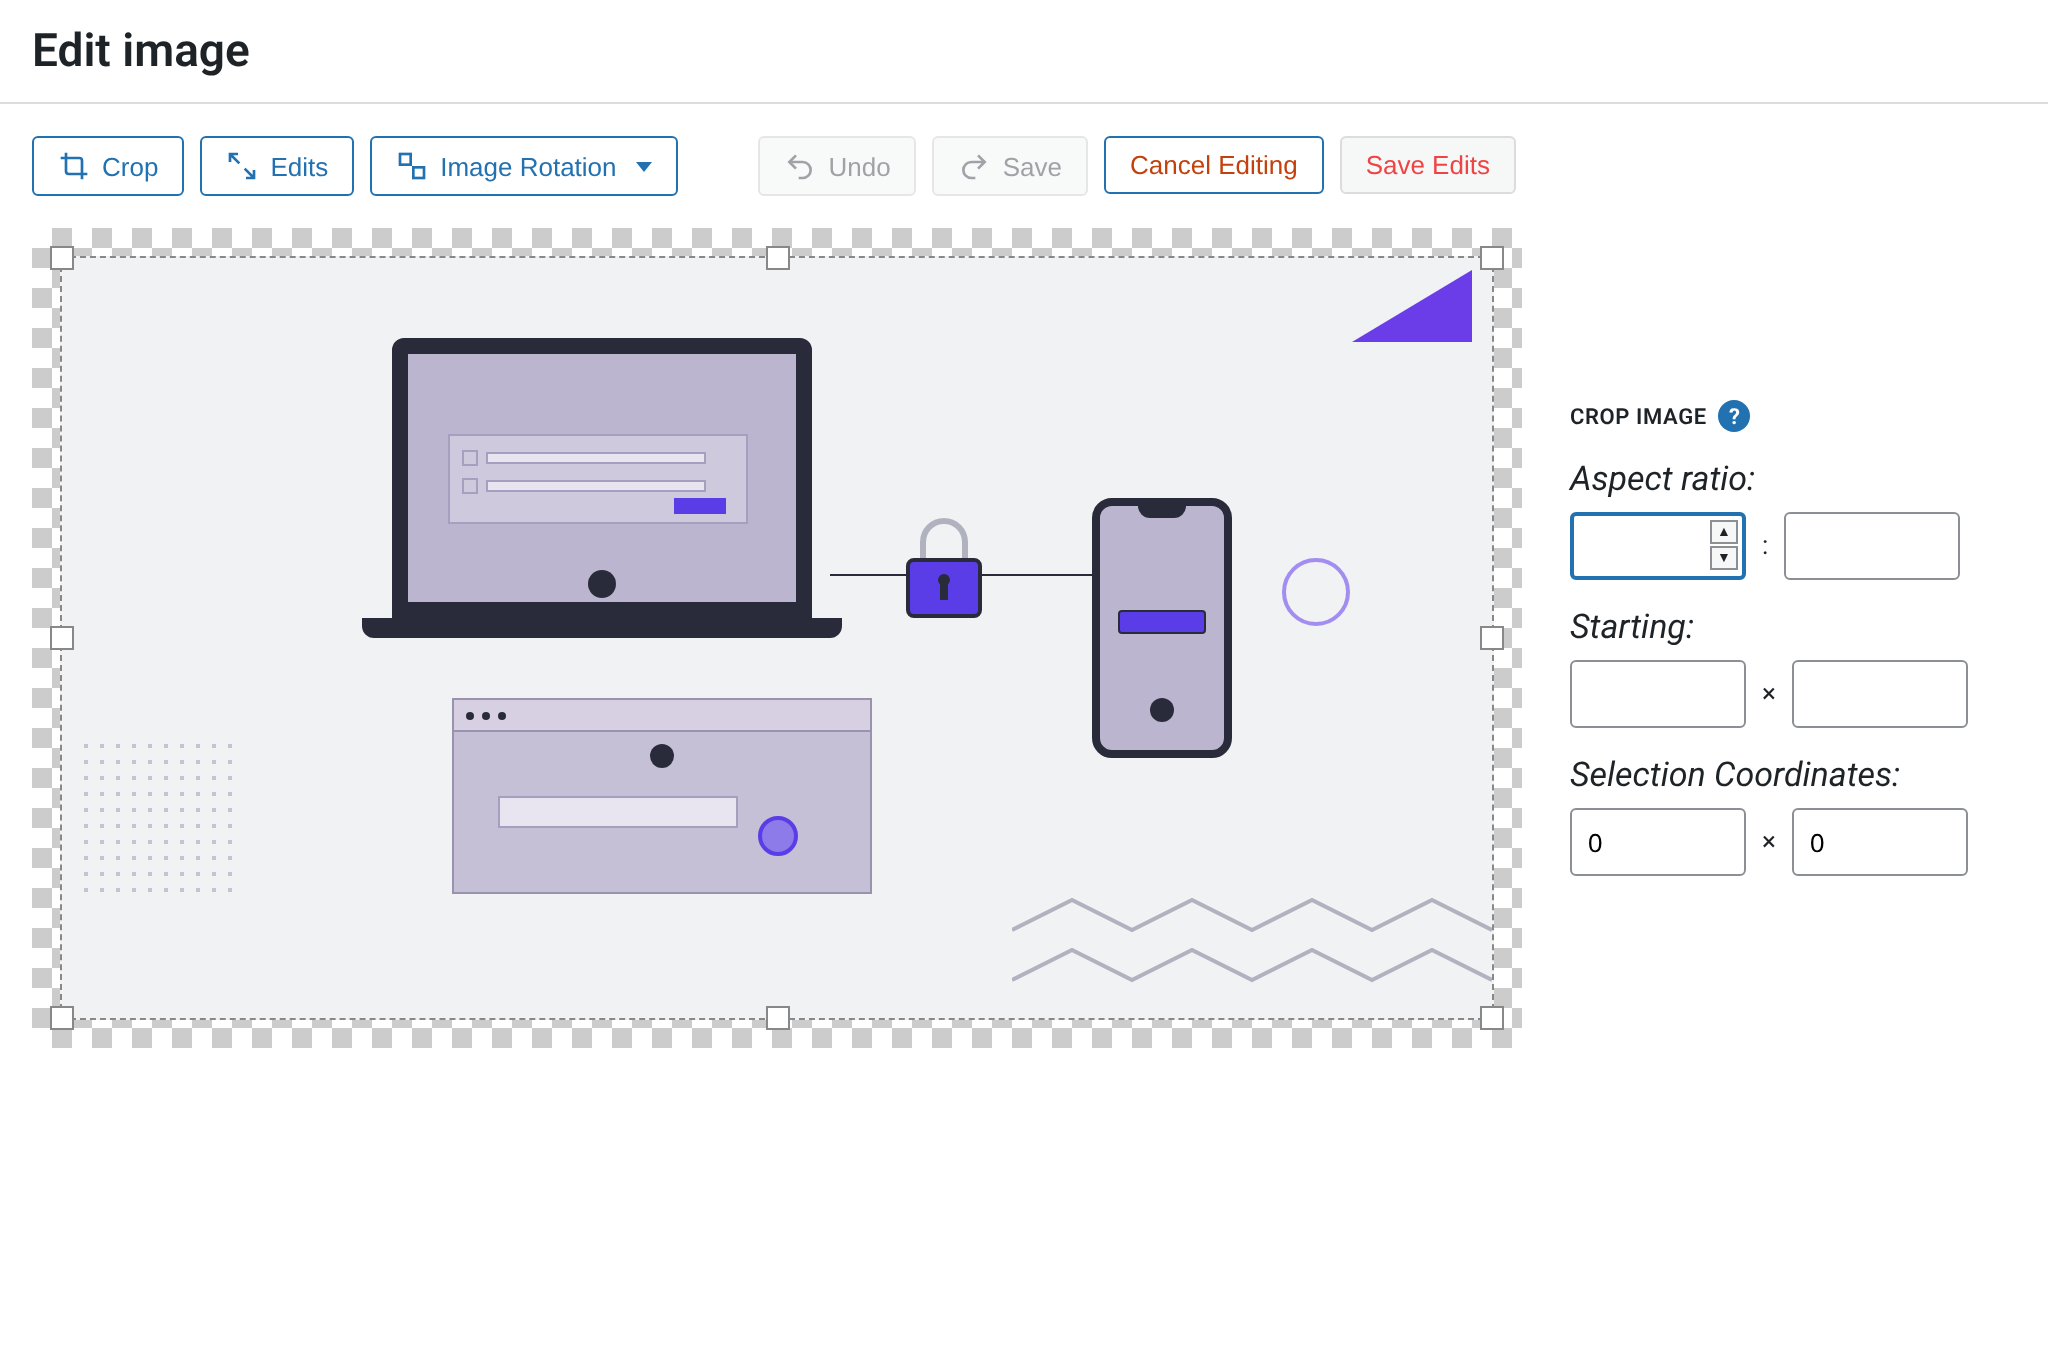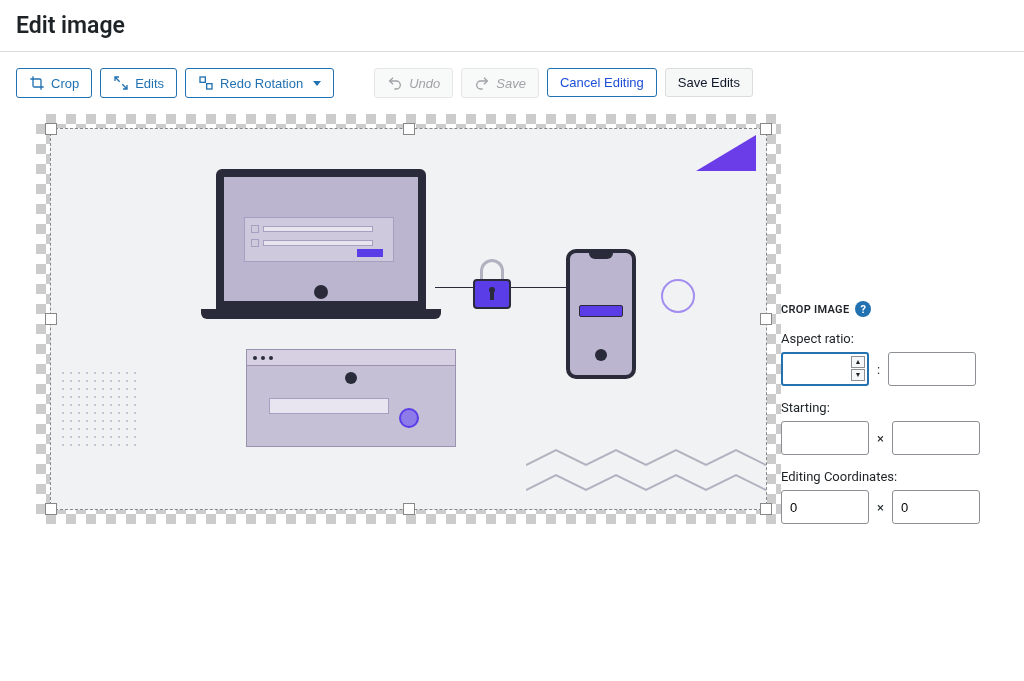--- a/index.html
+++ b/index.html
@@ -4,28 +4,28 @@
 <style>
 * { box-sizing: border-box; margin: 0; padding: 0; }
 body { font-family: -apple-system, BlinkMacSystemFont, "Segoe UI", Roboto, sans-serif; background: #fff; font-size: 13px; color: #1d2327; }
 
 .page-title { font-size: 23px; font-weight: 600; padding: 12px 16px; border-bottom: 1px solid #dcdcde; }
 
 .toolbar { display: flex; gap: 8px; padding: 16px 16px; flex-wrap: wrap; align-items: flex-start; }
 .btn-group { display: flex; gap: 8px; }
 .btn { display: inline-flex; align-items: center; gap: 6px; padding: 6px 12px; border-radius: 3px; background: #fff; font-size: 13px; cursor: pointer; border: 1px solid #2271b1; color: #2271b1; }
 .btn.secondary { border-color: #dcdcde; color: #787c82; background: #f6f7f7; }
-.btn.secondary.disabled { opacity: 0.7; cursor: default; font-style: italic; }
-.btn.link { border: 1px solid #2271b1; color: #1d4ed8; background: #fff; }
-.btn.save { border: 1px solid #dcdcde; color: #0f172a; background: #f6f7f7; }
+.btn.secondary.disabled { opacity: 0.7; cursor: default; }
+.btn.link { border: 1px solid #2271b1; color: #c2410c; background: #fff; }
+.btn.save { border: 1px solid #dcdcde; color: #ef4444; background: #f6f7f7; }
 .btn.primary { background: #2271b1; color: #fff; border: 1px solid #2271b1; }
 .icon-sm { width: 16px; height: 16px; display: inline-flex; align-items: center; justify-content: center; }
 .caret-down { width: 0; height: 0; border-left: 4px solid transparent; border-right: 4px solid transparent; border-top: 5px solid #2271b1; margin-left: 4px; }
 
-.editor-area { display: flex; padding: 0 16px 16px; align-items: flex-end; margin-left: 20px; }
+.editor-area { display: flex; gap: 24px; padding: 0 16px 16px; align-items: center; }
 
 .canvas-wrap { position: relative; width: 745px; height: 410px; background-image: repeating-conic-gradient(#ccc 0% 25%, #fff 0% 50%); background-size: 20px 20px; }
 .canvas-inner { position: absolute; inset: 14px; background: #f1f2f4; border: 1px dashed #888; }
 .handle { position: absolute; width: 12px; height: 12px; background: #fff; border: 1px solid #888; }
 .h-nw { top: -6px; left: -6px; } .h-n { top: -6px; left: 50%; margin-left: -6px; } .h-ne { top: -6px; right: -6px; }
 .h-w { top: 50%; left: -6px; margin-top: -6px; } .h-e { top: 50%; right: -6px; margin-top: -6px; }
 .h-sw { bottom: -6px; left: -6px; } .h-s { bottom: -6px; left: 50%; margin-left: -6px; } .h-se { bottom: -6px; right: -6px; }
 
 .illus { position: absolute; inset: 0; }
 .laptop { position: absolute; left: 150px; top: 40px; width: 240px; height: 160px; }
@@ -63,21 +63,21 @@
 .browser-knob { position: absolute; left: 152px; top: 58px; width: 20px; height: 20px; background: #8c7be8; border: 2px solid #5b3de8; border-radius: 50%; }
 .browser-dot { position: absolute; width: 12px; height: 12px; background: #2a2b3a; border-radius: 50%; top: 22px; left: 98px; }
 
 .line-h { position: absolute; height: 1px; background: #2a2b3a; }
 .ln1 { top: 158px; left: 384px; width: 40px; }
 .ln2 { top: 158px; left: 460px; width: 56px; }
 
 .panel { width: 210px; }
 .panel-header { display: flex; align-items: center; gap: 6px; font-size: 11px; font-weight: 600; color: #1d2327; text-transform: uppercase; letter-spacing: 0.3px; }
 .help-icon { width: 16px; height: 16px; background: #2271b1; color: #fff; border-radius: 50%; display: inline-flex; align-items: center; justify-content: center; font-size: 11px; font-weight: bold; }
-.panel label { display: block; font-size: 13px; margin-top: 14px; margin-bottom: 6px; }
+.panel label { display: block; font-size: 17px; margin-top: 14px; margin-bottom: 6px; font-style: italic; }
 .input-row { display: flex; align-items: center; gap: 8px; }
 .input-row input { width: 88px; height: 34px; border: 1px solid #8c8f94; border-radius: 3px; padding: 0 8px; font-size: 13px; }
 .input-row input.active { border: 2px solid #2271b1; outline: none; }
 .sep { font-size: 13px; }
 .panel-actions { display: flex; gap: 8px; margin-top: 14px; }
 .spinner-wrap { position: relative; }
 .spinner { position: absolute; right: 4px; top: 4px; width: 14px; display: flex; flex-direction: column; gap: 1px; }
 .spin-btn { height: 12px; border: 1px solid #8c8f94; background: #f6f7f7; font-size: 7px; display: flex; align-items: center; justify-content: center; cursor: pointer; }
 </style>
 </head>
@@ -104,21 +104,21 @@
       </span>
       <span>Edits</span>
     </button>
     <button class="btn">
       <span class="icon-sm">
         <svg width="16" height="16" viewBox="0 0 24 24" fill="none" stroke="#2271b1" stroke-width="2">
             <rect x="3" y="3" width="8" height="8"></rect>
             <rect x="13" y="13" width="8" height="8"></rect>
           </svg>
       </span>
-      <span>Redo Rotation</span>
+      <span>Image Rotation</span>
       <span class="caret-down"></span>
     </button>
   </div>
 
   <div style="width:24px"></div>
 
   <button class="btn secondary disabled">
     <span class="icon-sm">
       <svg width="16" height="16" viewBox="0 0 24 24" fill="none" stroke="#787c82" stroke-width="2">
           <path d="M9 14l-5-5 5-5"></path>
@@ -226,21 +226,21 @@
       <input type="text" value="" style="">
     </div>
 
     <label>Starting:</label>
     <div class="input-row">
       <input type="text" value="" style="">
       <span class="sep">×</span>
       <input type="text" value="" style="">
     </div>
 
-    <label>Editing Coordinates:</label>
+    <label>Selection Coordinates:</label>
     <div class="input-row">
       <input type="text" value="0" style="">
       <span class="sep">×</span>
       <input type="text" value="0" style="">
     </div>
 
   </div>
 </div>
 
 </body></html>

